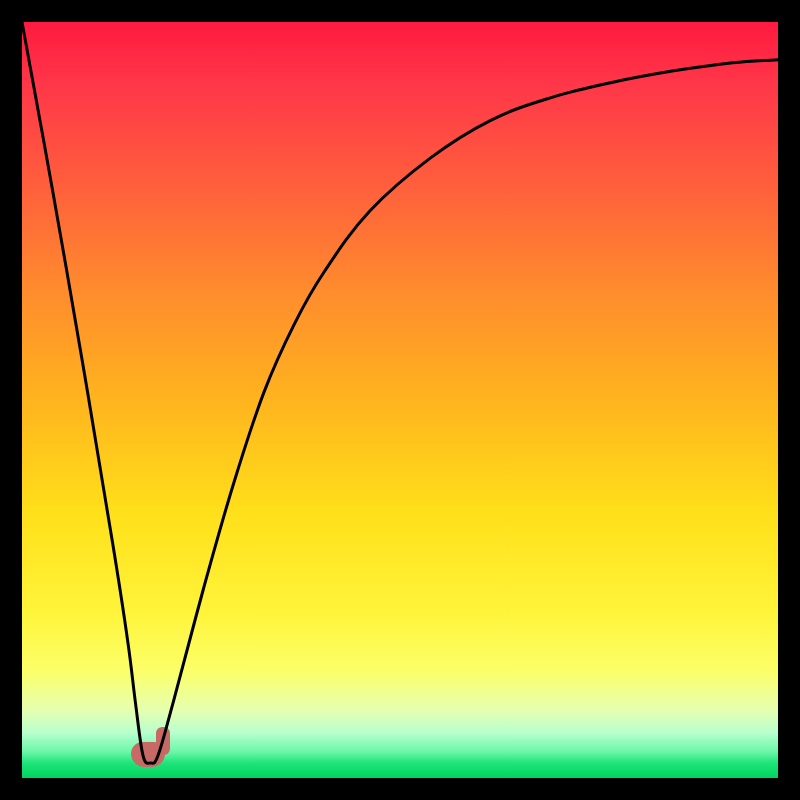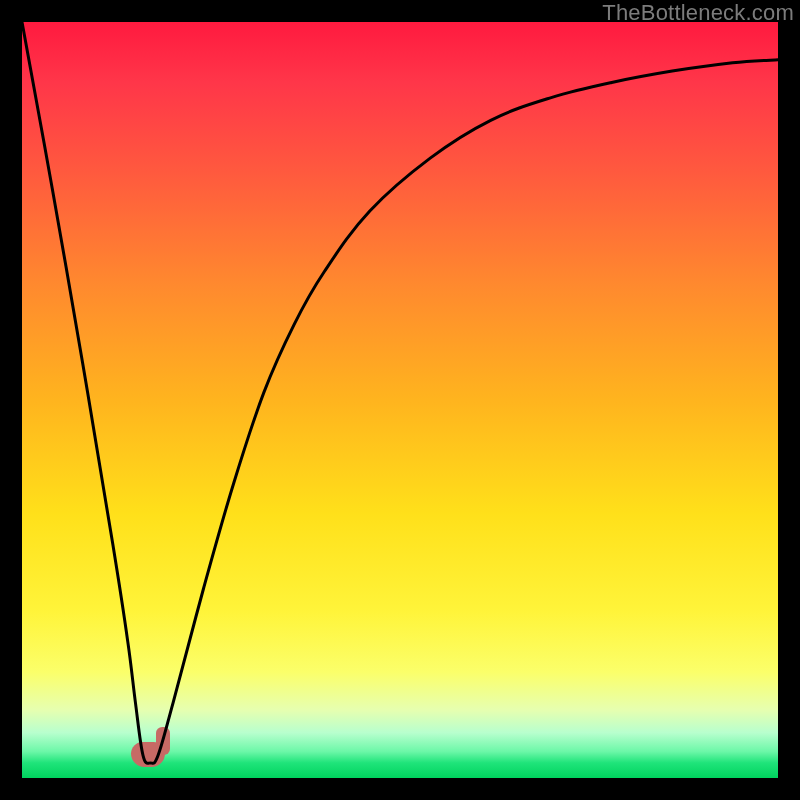--- a/index.html
+++ b/index.html
@@ -56,21 +56,20 @@
   }
   .blob {
     position: absolute;
     background: #c76a65;
   }
 </style>
 </head>
 <body>
 
 <div class="stage">
-  <div class="watermark">TheBottleneck.com</div>
 
   <div class="plot">
 
     <div class="blob" style="left:109px; top:720px; width:34px; height:25px; border-radius:12px 12px 14px 14px;"></div>
     <div class="blob" style="left:134px; top:705px; width:14px; height:28px; border-radius:8px 8px 8px 10px;"></div>
 
     <svg class="curve" viewBox="0 0 756 756">
       <path d="M 0.0 0.0 C 5.4 29.9, 19.4 105.1, 30.2 166.3 C 41.1 227.6, 49.6 276.2, 60.5 340.2 C 71.4 404.2, 82.6 471.3, 90.7 521.6 C 98.9 572.0, 101.8 591.3, 105.8 619.9 C 109.9 648.5, 110.7 660.0, 113.4 680.4 C 116.1 700.8, 118.2 722.4, 121.0 733.3 C 123.7 744.2, 125.8 740.9, 128.5 740.9 C 131.2 740.9, 132.0 744.2, 136.1 733.3 C 140.2 722.4, 143.0 710.3, 151.2 680.4 C 159.4 650.5, 170.6 606.5, 181.4 567.0 C 192.3 527.5, 200.8 496.5, 211.7 461.2 C 222.6 425.8, 231.0 399.0, 241.9 370.4 C 252.8 341.9, 261.3 324.2, 272.2 302.4 C 283.0 280.6, 288.8 269.9, 302.4 249.5 C 316.0 229.1, 328.7 209.4, 347.8 189.0 C 366.8 168.6, 386.5 152.4, 408.2 136.1 C 430.0 119.8, 446.9 109.2, 468.7 98.3 C 490.5 87.4, 507.4 82.4, 529.2 75.6 C 551.0 68.8, 567.9 65.2, 589.7 60.5 C 611.5 55.7, 628.4 52.7, 650.2 49.1 C 671.9 45.6, 691.6 42.9, 710.6 40.8 C 729.7 38.8, 747.8 38.3, 756.0 37.8"></path>
     </svg>
 

